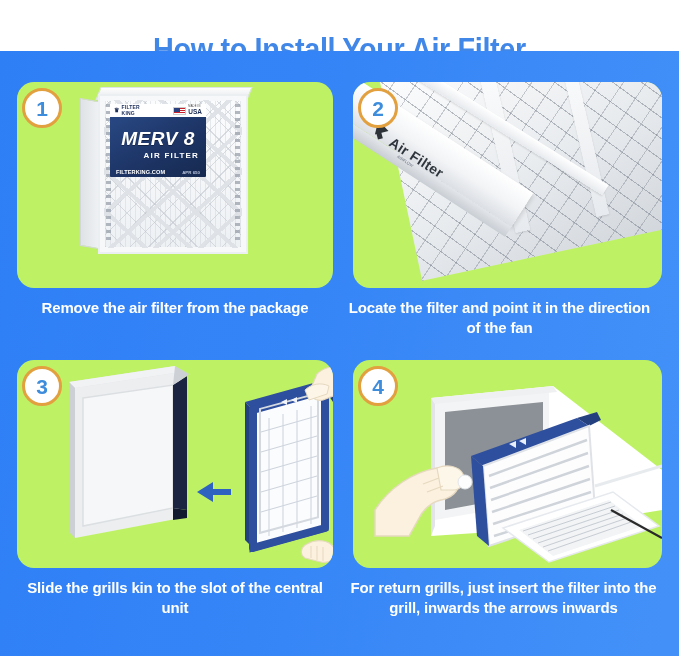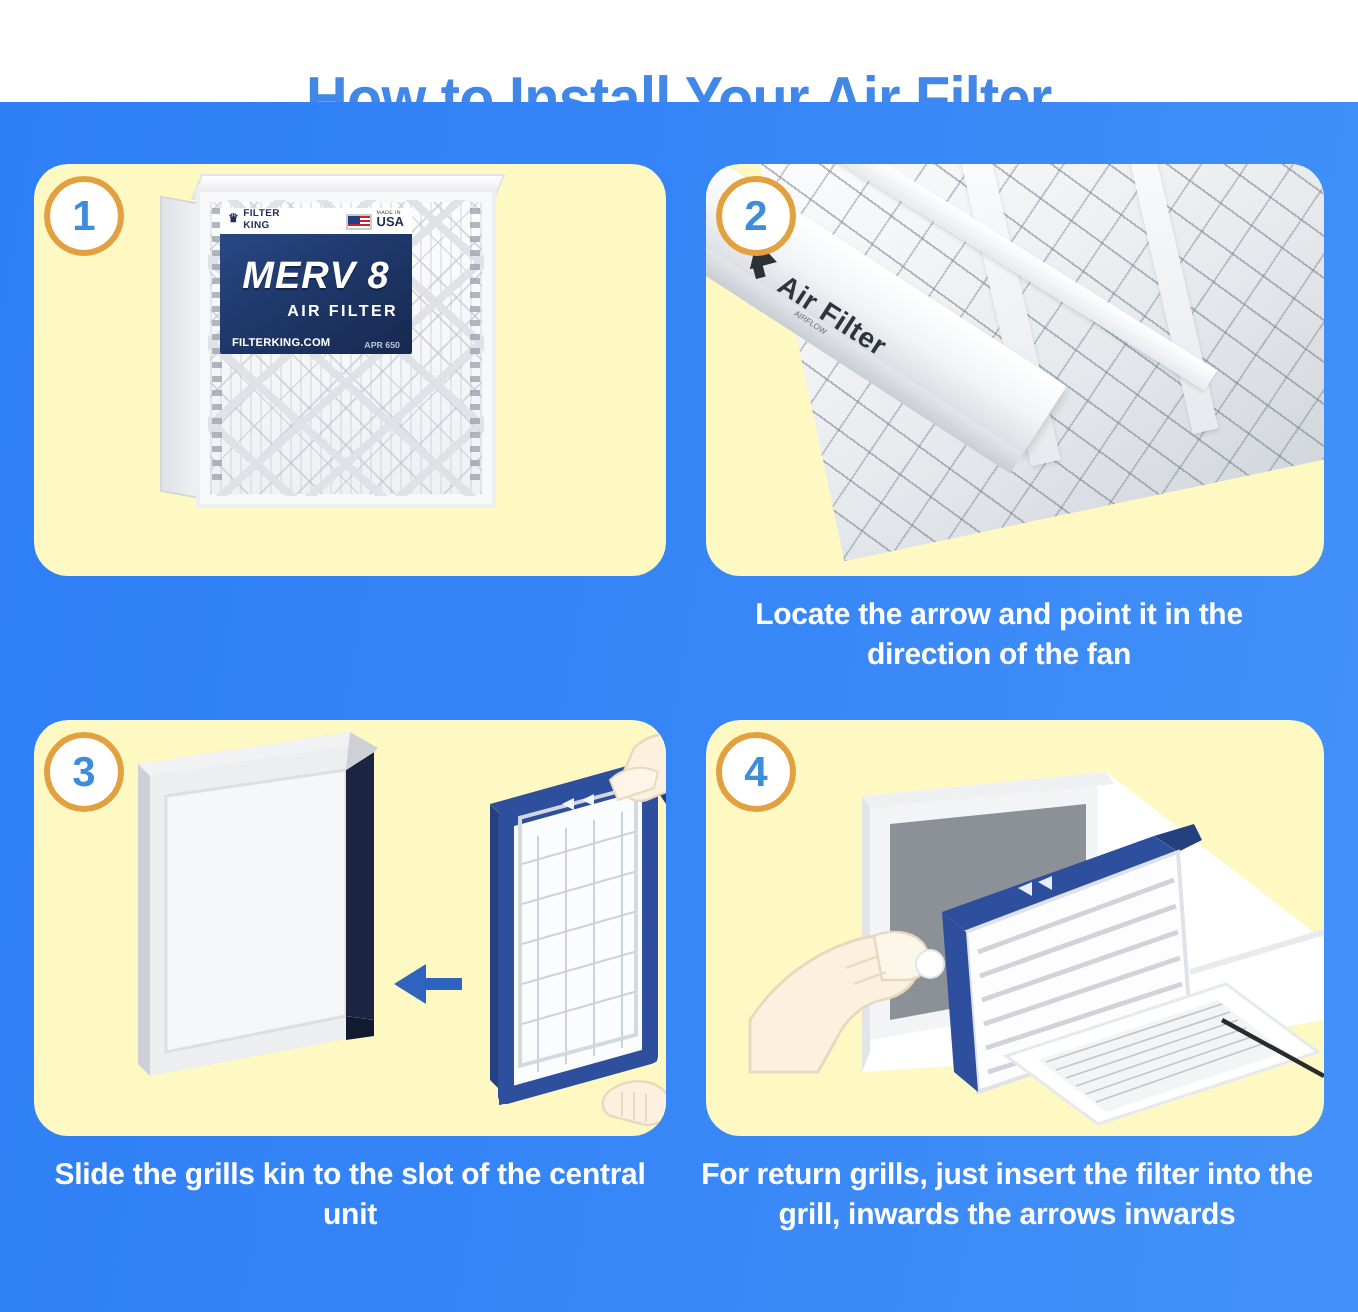--- a/index.html
+++ b/index.html
@@ -47,21 +47,21 @@
     width: 679px; height: 605px;
     background: linear-gradient(100deg, #2E7EF6 0%, #3685F7 45%, #4391F8 100%);
   }
 
   
   .step { position: absolute; }
 
   .card {
     position: absolute;
     left: 0; top: 0;
-    background: #fef9c3;
+    background: #bef264;
     border-radius: 17px;
     overflow: hidden;
   }
 
   .badge {
     position: absolute;
     width: 40px; height: 40px;
     border-radius: 50%;
     background: #ffffff;
     border: 3px solid #E2A03F;
@@ -324,39 +324,40 @@
             <div class="s1-af">AIR FILTER</div>
             <div class="s1-foot">
               <span class="s1-site">FILTERKING.COM</span>
               <span class="s1-apr">APR 650</span>
             </div>
           </div>
         </div>
       </div>
     </div>
     <div class="badge" style="left:5px; top:6px;">1</div>
+    <div class="caption" style="left:0; top:216px; width:316px;">Remove the air filter from the package</div>
   </div>
 
   <div class="step" style="left:353px; top:82px; width:309px; height:271px;">
     <div class="card" style="width:309px; height:206px;">
       <div class="s2-photo">
         <div class="s2-mesh"></div>
         <div class="s2-divider s2-d1"></div>
         <div class="s2-divider s2-d2"></div>
         <div class="s2-divider s2-d3"></div>
         <div class="s2-frame"></div>
         <div class="s2-frame2"></div>
         <div class="s2-arrow"></div>
         <div class="s2-arrow-tail"></div>
         <div class="s2-airfilter">Air Filter</div>
         <div class="s2-sub">AIRFLOW</div>
       </div>
     </div>
     <div class="badge" style="left:5px; top:6px;">2</div>
-    <div class="caption" style="left:-8px; top:216px; width:309px;">Locate the arrow and point it in the direction of the fan</div>
+    <div class="caption" style="left:-8px; top:216px; width:309px;">Locate the filter and point it in the direction of the fan</div>
   </div>
 
   <div class="step" style="left:17px; top:360px; width:316px; height:262px;">
     <div class="card" style="width:316px; height:208px;">
       <svg class="s3-art" viewBox="0 0 316 208">
 
         <polygon points="52,22 158,6 158,152 52,172" fill="#e3e5e8"></polygon>
         <polygon points="52,22 158,6 164,12 58,28" fill="#f1f2f4"></polygon>
         <polygon points="52,22 58,28 58,178 52,172" fill="#cdd0d4"></polygon>
         <polygon points="58,28 164,12 164,158 58,178" fill="#eceef0"></polygon>

